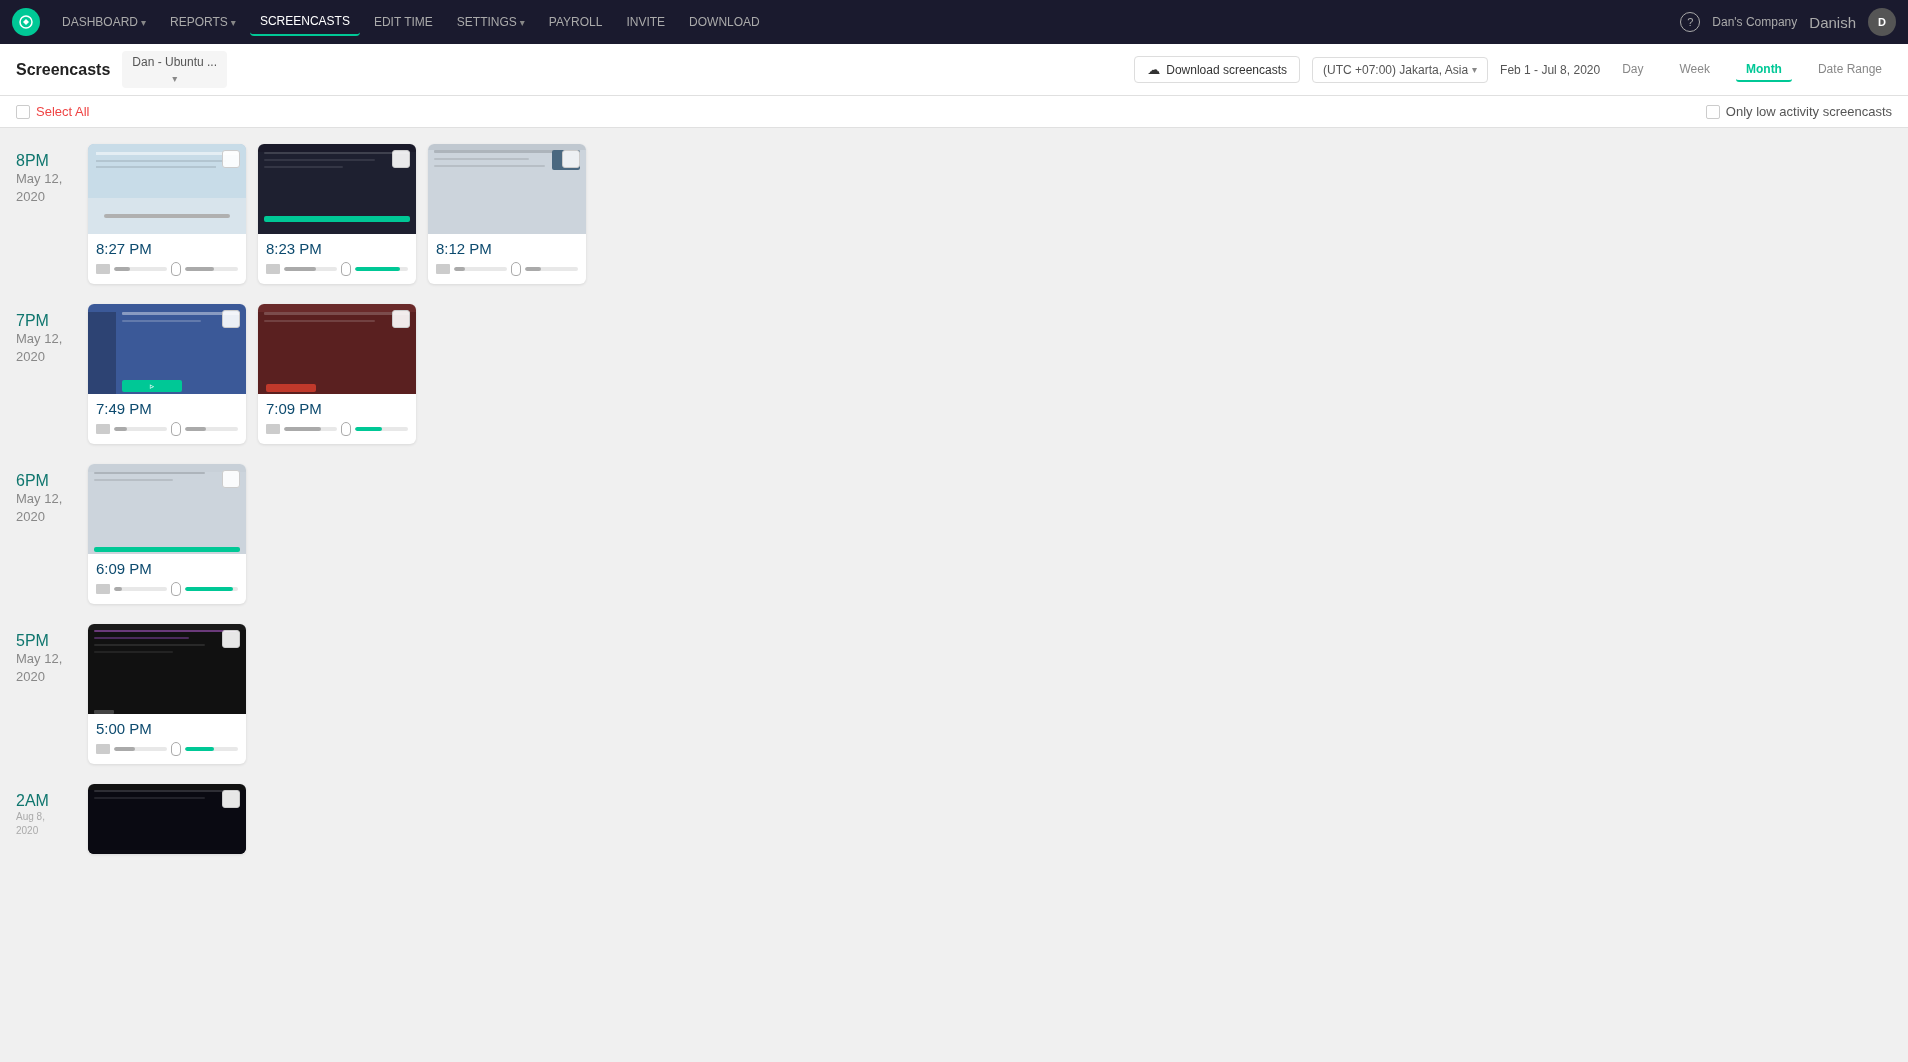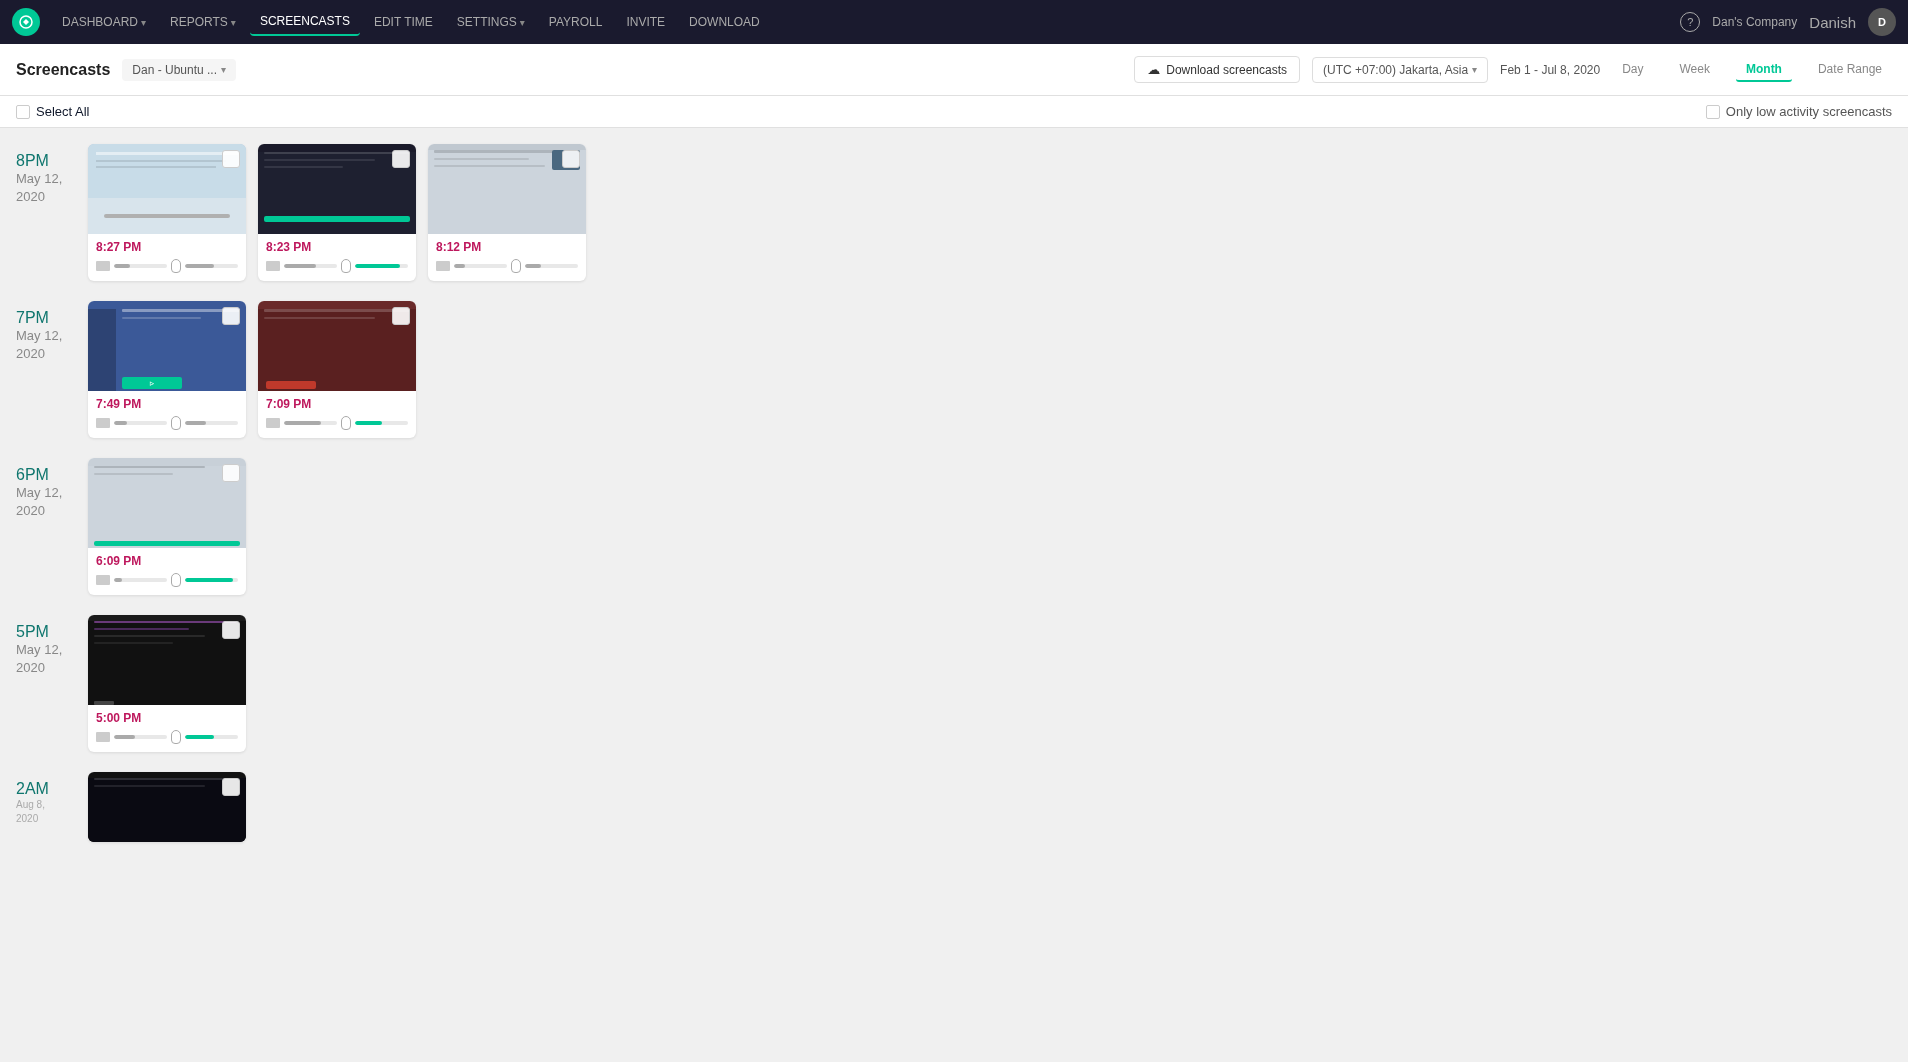--- a/index.html
+++ b/index.html
@@ -57,21 +57,21 @@
       background: #fff;
       display: flex; align-items: center;
       padding: 0 16px;
       height: 52px;
       border-bottom: 1px solid #e0e0e0;
     }
     .page-title { font-size: 16px; font-weight: 600; color: #222; margin-right: 12px; }
     .user-selector {
       display: flex; align-items: center; gap: 4px;
       background: #f5f5f5; border-radius: 4px;
-      padding: 4px 10px; cursor: pointer; font-size: 12px; color: #555;
+      padding: 4px 10px; cursor: pointer; font-size: 12px; color: #555; flex-direction: column;
     }
     .subheader-right { margin-left: auto; display: flex; align-items: center; gap: 12px; }
     .download-btn {
       display: flex; align-items: center; gap: 6px;
       background: #fff; border: 1px solid #ddd; border-radius: 4px;
       padding: 5px 12px; cursor: pointer; font-size: 12px; color: #333;
     }
     .timezone-selector {
       display: flex; align-items: center; gap: 4px;
       font-size: 12px; color: #555; cursor: pointer;
@@ -85,21 +85,21 @@
     .view-tab.active {
       color: #00c896; border-bottom: 2px solid #00c896; font-weight: 600;
     }
 
     
     .content-bar {
       background: #fff; border-bottom: 1px solid #e0e0e0;
       display: flex; align-items: center;
       padding: 8px 16px; gap: 12px;
     }
-    .select-all-check { display: flex; align-items: center; gap: 6px; font-size: 13px; color: #0f172a; cursor: pointer; }
+    .select-all-check { display: flex; align-items: center; gap: 6px; font-size: 13px; color: #ef4444; cursor: pointer; }
     .low-activity { margin-left: auto; display: flex; align-items: center; gap: 6px; font-size: 13px; color: #555; cursor: pointer; }
 
     
     .main { padding: 16px 0 16px 0; background: #f0f0f0; min-height: calc(1062px - 44px - 52px - 44px); }
 
     
     .time-group { display: flex; margin-bottom: 20px; padding: 0 16px; }
     .time-label { width: 72px; flex-shrink: 0; padding-top: 8px; }
     .time-label .hour { font-size: 16px; font-weight: 400; color: #0f766e; }
     .time-label .date { font-size: 13px; color: #888; line-height: 1.4; }
@@ -122,21 +122,21 @@
       overflow: hidden;
       display: flex; align-items: center; justify-content: center;
     }
     .sc-card-thumb .thumb-checkbox {
       position: absolute; top: 6px; right: 6px;
       width: 18px; height: 18px;
       background: rgba(255,255,255,0.9); border: 1px solid #ccc; border-radius: 3px;
     }
 
     .sc-card-info { padding: 6px 8px 8px; }
-    .sc-time { font-size: 12px; font-weight: 700; color: #be185d; margin-bottom: 5px; }
+    .sc-time { font-size: 15px; font-weight: 400; color: #0c4a6e; margin-bottom: 5px; }
     .sc-meta { display: flex; align-items: center; gap: 4px; }
     .sc-icon { width: 14px; height: 10px; background: #ccc; border-radius: 1px; flex-shrink: 0; }
     .sc-bar-bg { flex: 1; height: 4px; background: #e8e8e8; border-radius: 2px; overflow: hidden; }
     .sc-bar-fill { height: 100%; border-radius: 2px; }
     .sc-bar-fill.green { background: #00c896; }
     .sc-bar-fill.gray { background: #aaa; }
     .sc-mouse-icon { width: 10px; height: 14px; border: 1.5px solid #aaa; border-radius: 5px 5px 4px 4px; flex-shrink: 0; }
 
     
     .checkbox-box {

